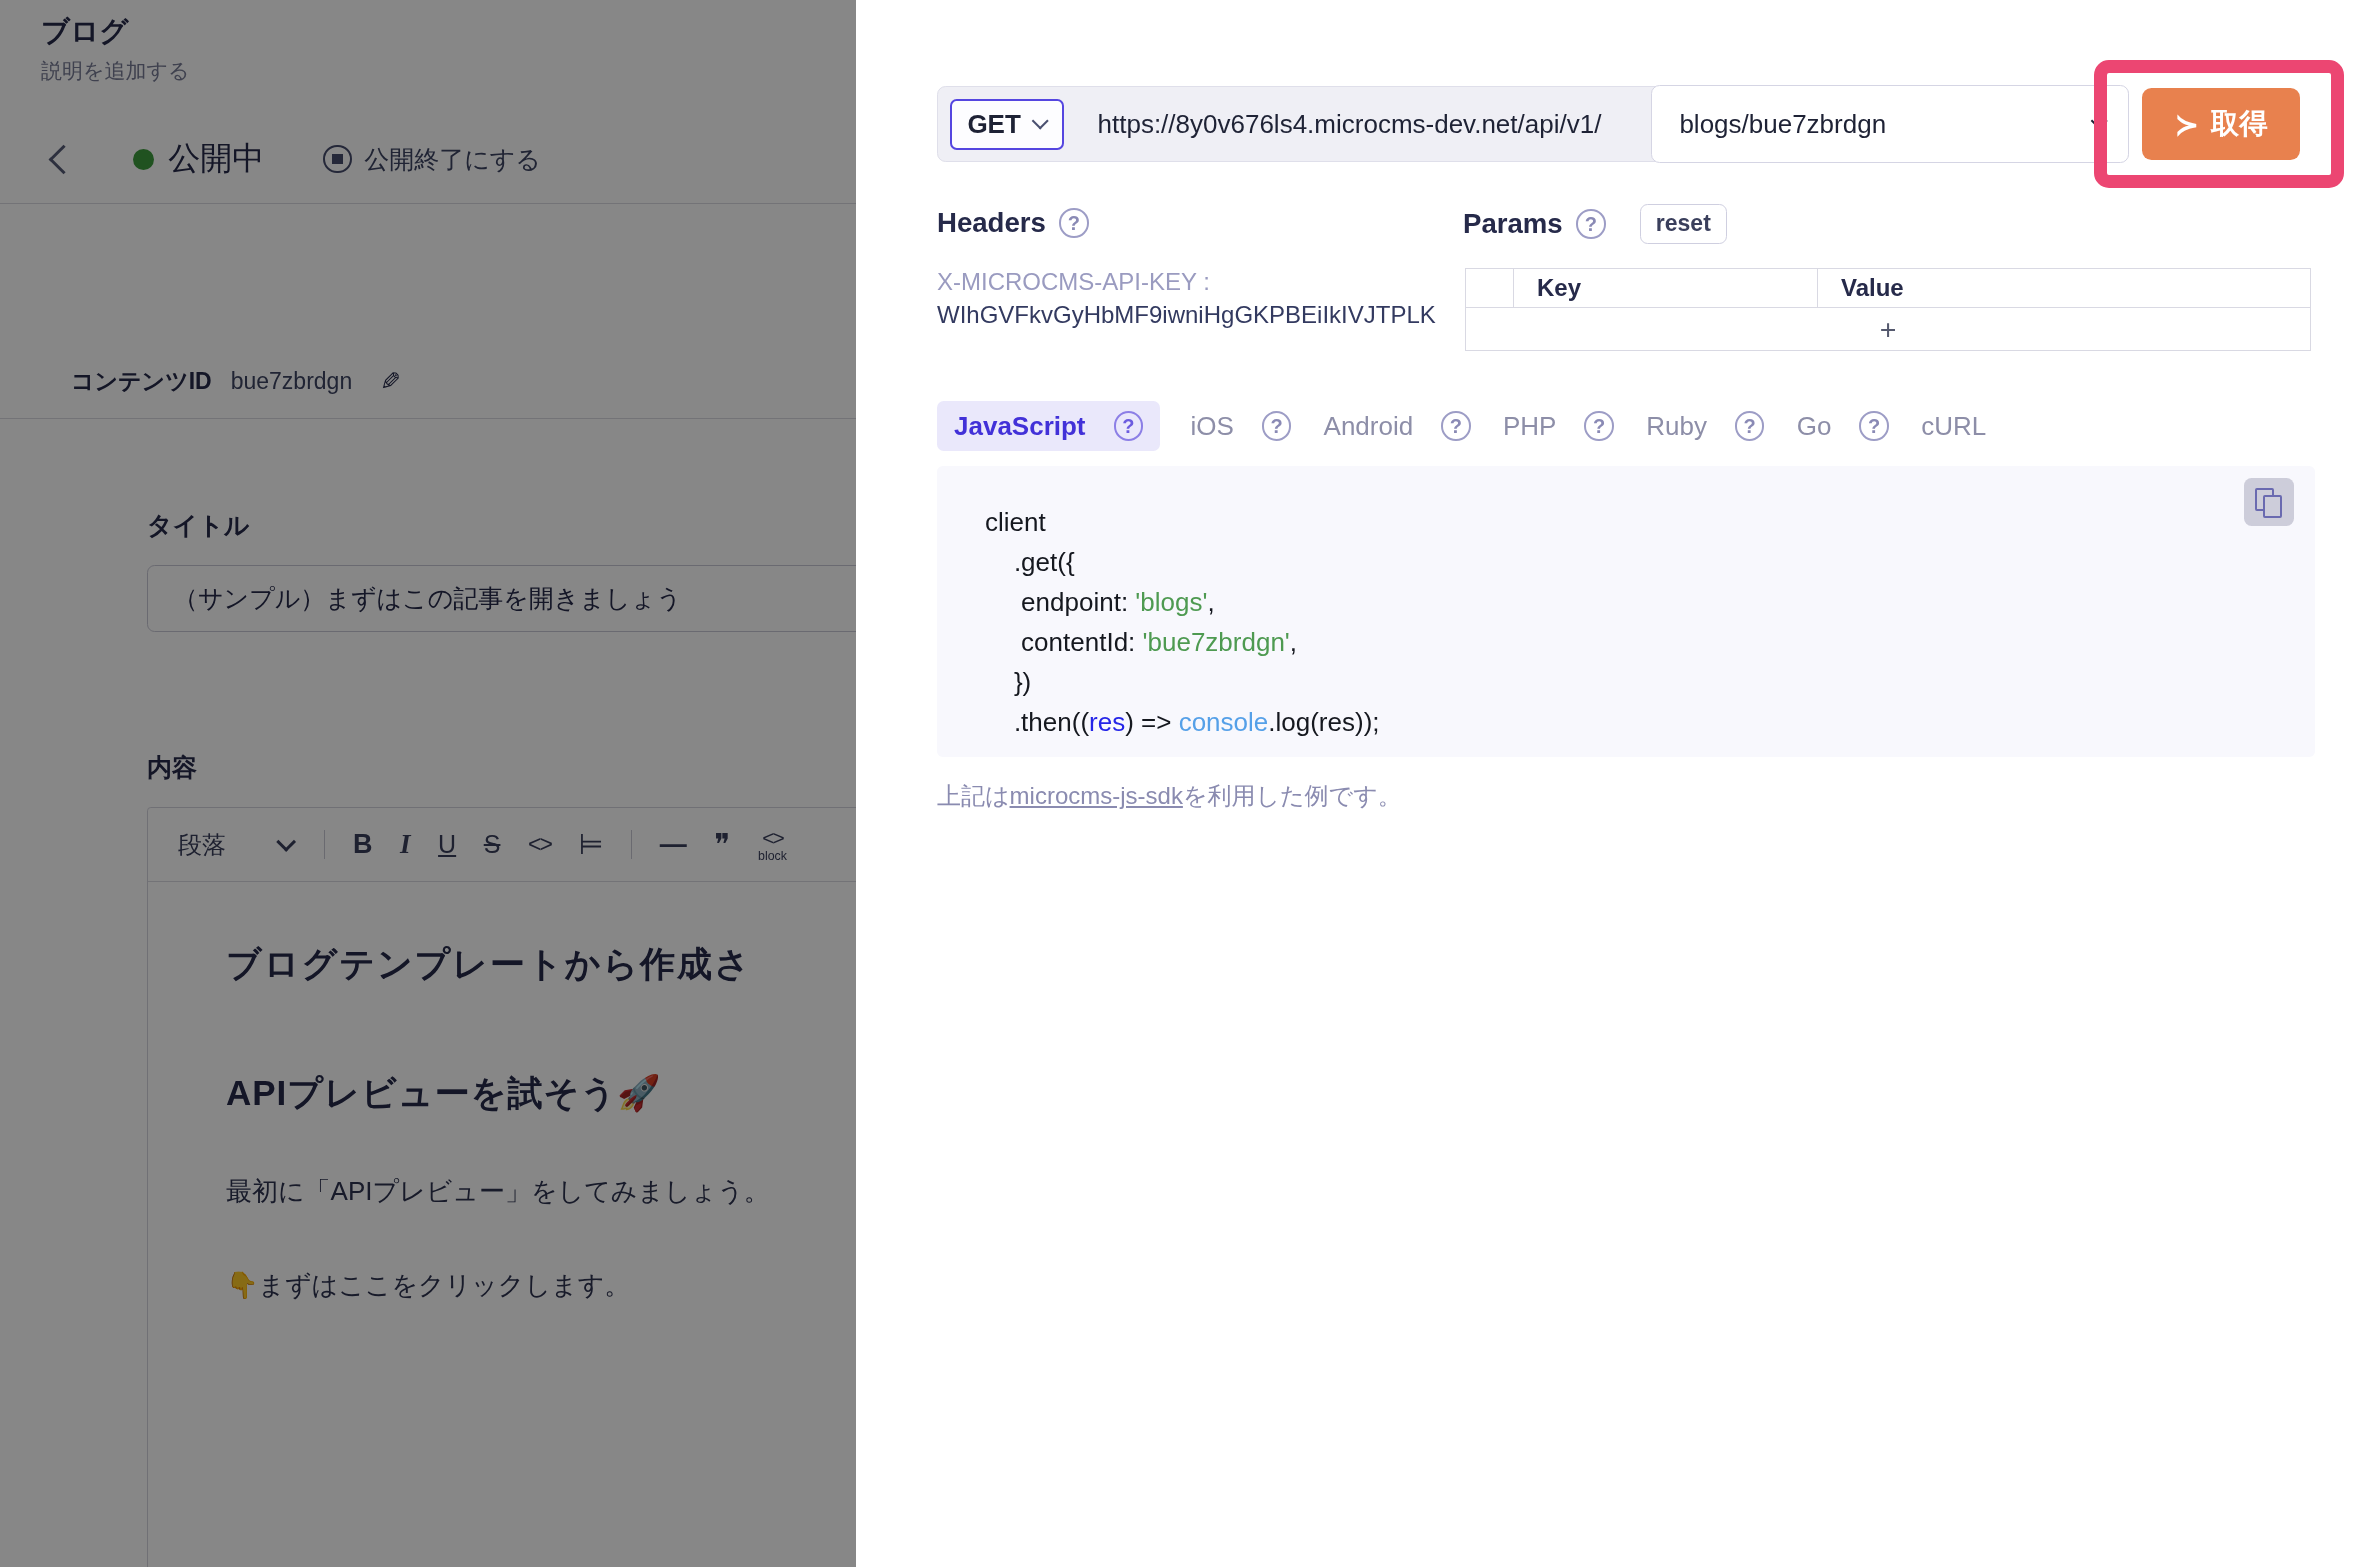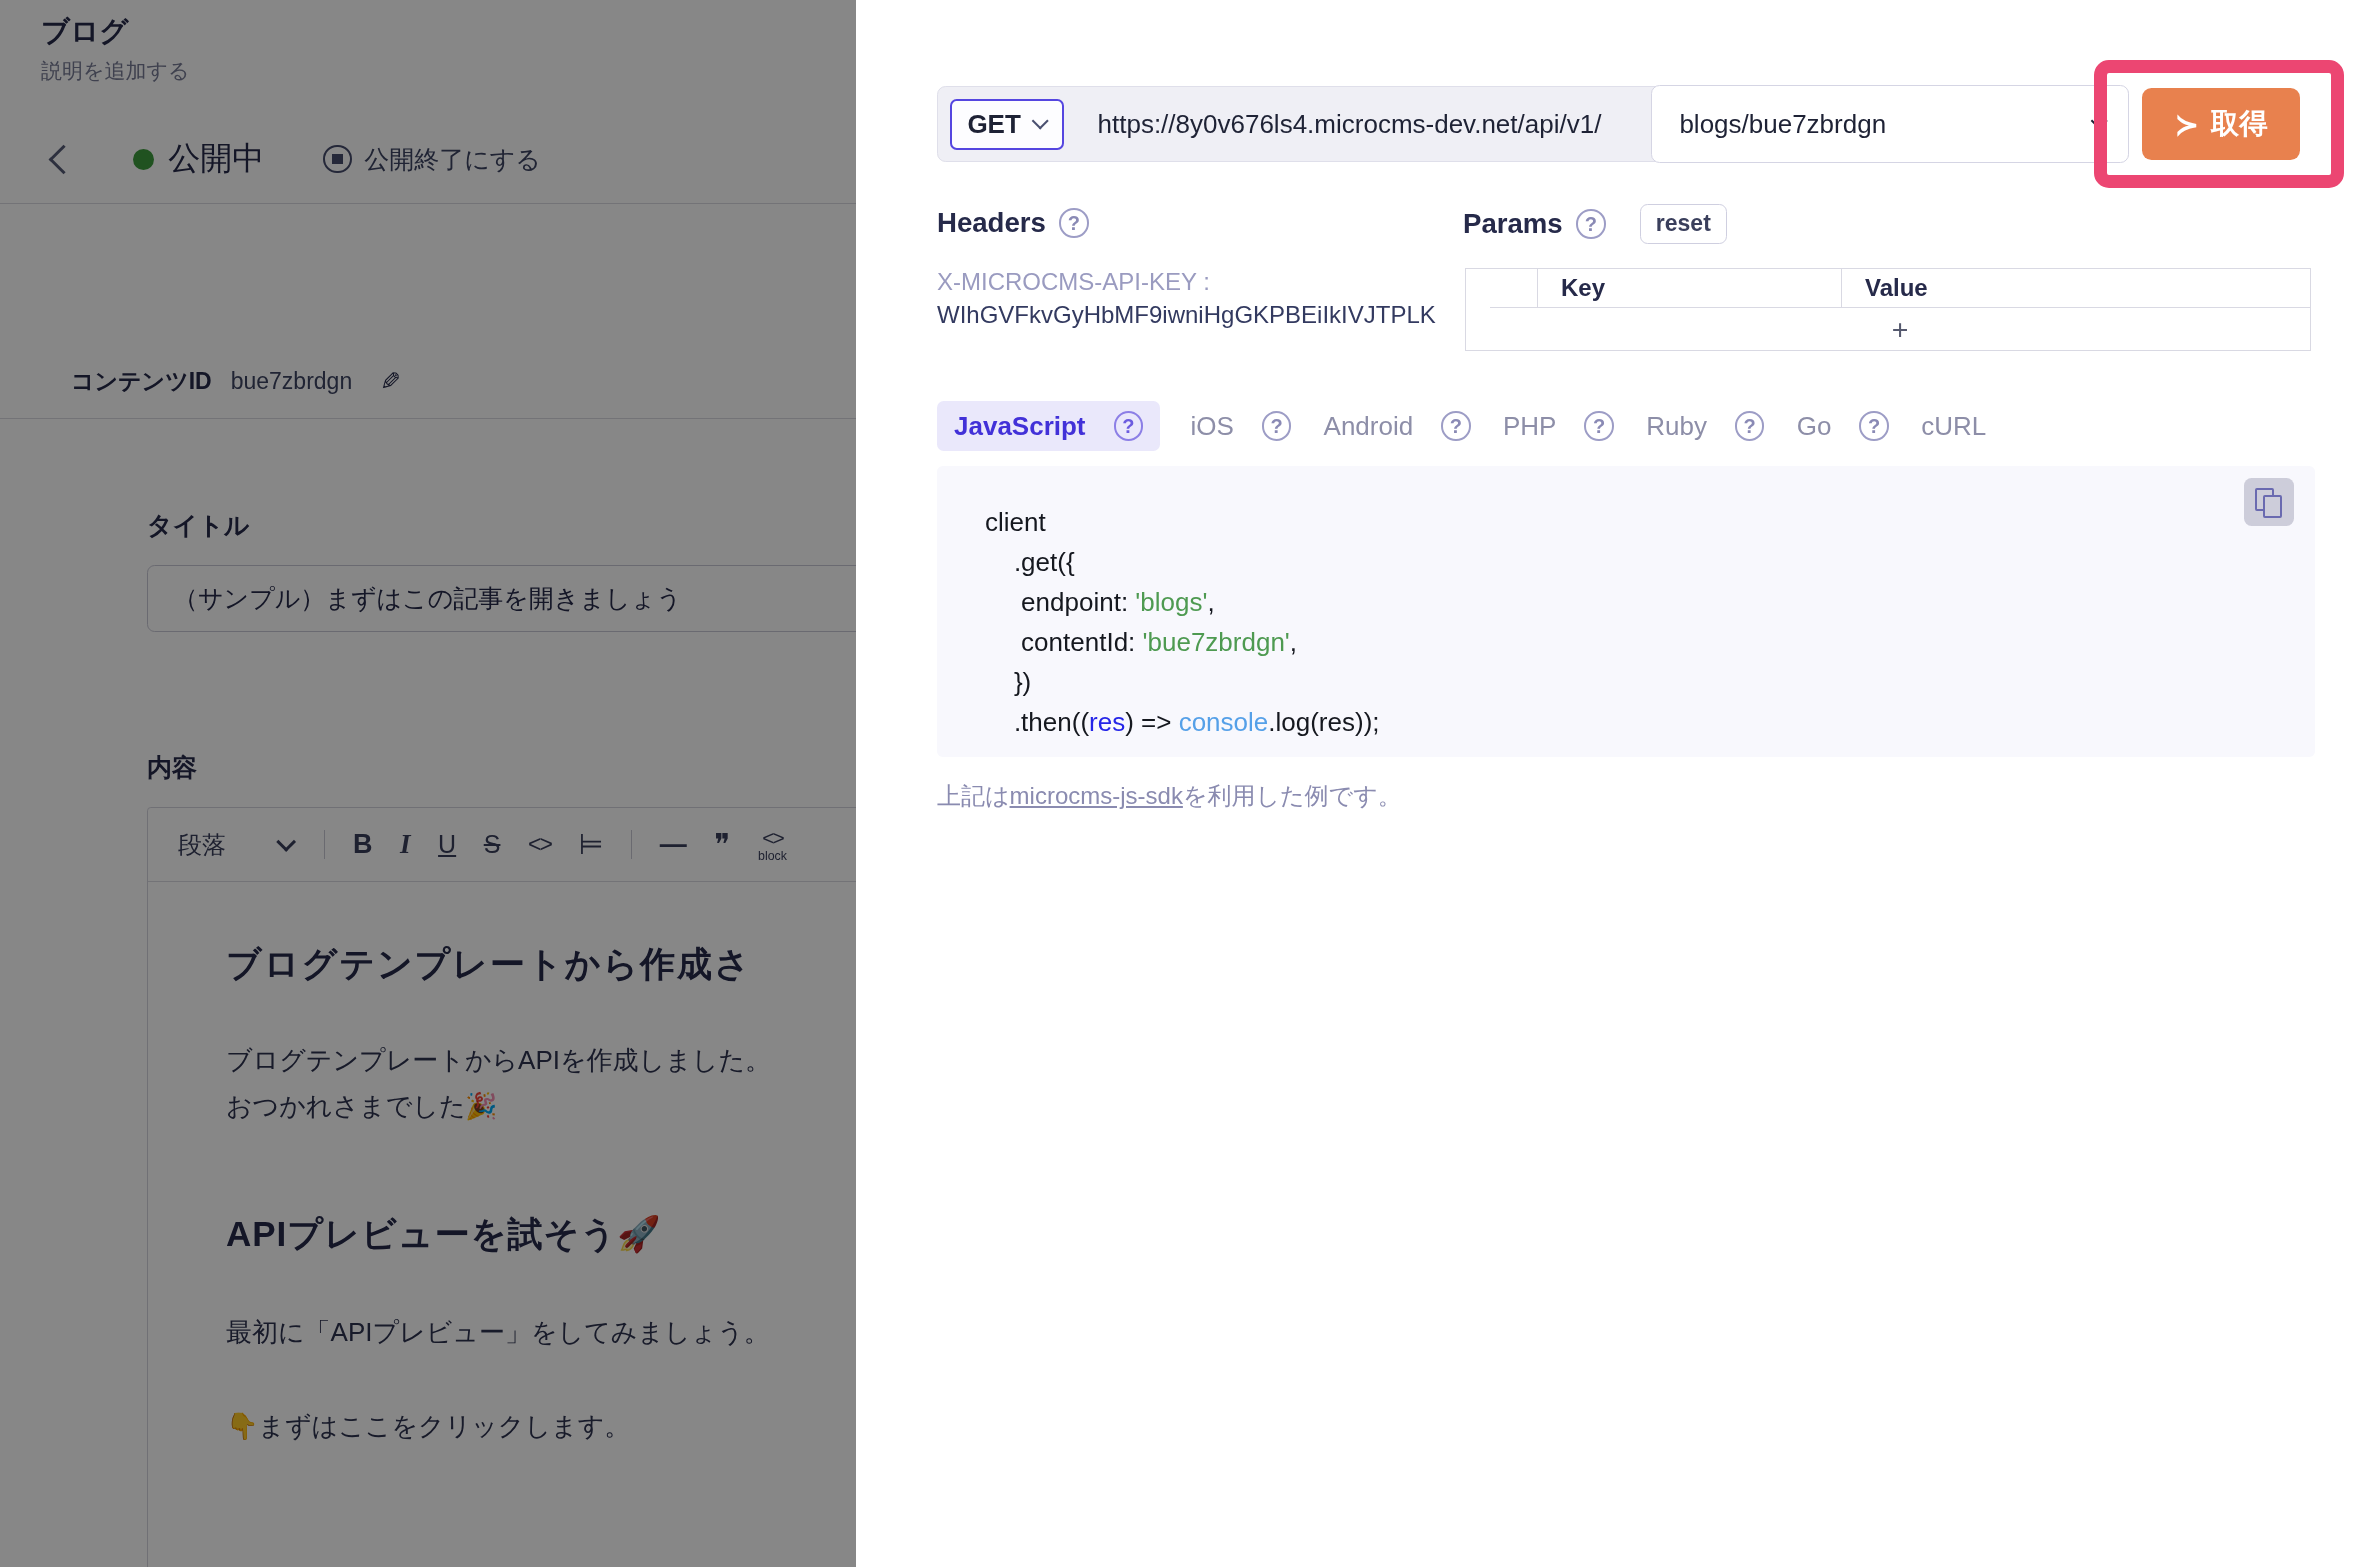--- a/index.html
+++ b/index.html
@@ -65,21 +65,21 @@
   .fetch-btn { position:absolute; left:1286px; top:69px; width:158px; height:72px; background:#E8814E; border:none; border-radius:9.5px; color:#fff; font-size:28.5px; font-weight:bold; display:flex; align-items:center; justify-content:center; gap:11.4px; font-family:inherit; cursor:pointer; }
   .send-icon { font-size:30px; font-weight:bold; }
   .sec-row { position:absolute; display:flex; align-items:center; gap:13.3px; }
   .sec-title { font-size:27.6px; font-weight:bold; color:#262A4A; }
   .help { display:inline-flex; width:29.5px; height:29.5px; border:2.4px solid #9D9DC6; border-radius:50%; color:#8A8AB5; font-size:20px; font-weight:bold; align-items:center; justify-content:center; flex:none; }
   .headers-row { left:81px; top:188px; }
   .api-key-label { position:absolute; left:81px; top:249px; font-size:24px; color:#9A9BC0; }
   .api-key-value { position:absolute; left:81px; top:282px; font-size:24px; color:#333A60; }
   .params-row { left:607px; top:185px; }
   .reset-btn { margin-left:21px; padding:4.8px 15px 6.7px; background:#fff; border:1.9px solid #CFCFE0; border-radius:7.6px; font-size:23px; font-weight:bold; color:#3A3F5C; font-family:inherit; cursor:pointer; }
-  .params-table { position:absolute; left:609px; top:249px; width:846px; border:1.4px solid #D9D9E3;padding-left:24px; }
+  .params-table { position:absolute; left:609px; top:249px; width:846px; border:1.4px solid #D9D9E3; }
   .pt-header { display:flex; height:39px; border-bottom:1.4px solid #D9D9E3; align-items:center; }
   .pt-c1 { width:48px; height:100%; border-right:1.4px solid #D9D9E3; }
   .pt-c2 { width:304px; height:100%; border-right:1.4px solid #D9D9E3; display:flex; align-items:center; padding-left:23px; font-size:24px; font-weight:bold; color:#262A4A; }
   .pt-c3 { flex:1; display:flex; align-items:center; padding-left:23px; font-size:24px; font-weight:bold; color:#262A4A; height:100%; }
   .pt-addrow { height:42px; display:flex; align-items:center; justify-content:center; font-size:28.5px; color:#55596E; cursor:pointer; }
   .tabs { position:absolute; left:81px; top:382px; display:flex; align-items:center; gap:28.5px; }
   .tab { display:flex; align-items:center; gap:28px; font-size:26px; color:#8D8EA8; padding:9.5px 1.9px; cursor:pointer; }
   .tab.active { background:#EAE8FB; border-radius:6.7px; padding:9.5px 17px; color:#4231D8; font-weight:bold; }
   .tab.active .help { border-color:#8C7FE6; color:#6C5CE0; }
   .code-block { position:absolute; left:81px; top:447px; width:1378px; height:291px; background:#F8F8FD; border-radius:5.7px; }
@@ -140,24 +140,20 @@
       <span class="tb-sep"></span>
       <span class="tb-hr">—</span>
       <span class="tb-quote">❞</span>
       <span class="tb-cb">
         <span class="sym">&lt;&gt;</span>
         <span class="lbl">block</span>
       </span>
     </div>
     <div class="doc">
       <div class="doc-h1">ブログテンプレートから作成さ</div>
-      <div class="doc-p1">
-        <span>ブログテンプレートからAPIを作成しました。</span><br>
-        <span>おつかれさまでした🎉</span>
-      </div>
       <div class="doc-h2">APIプレビューを試そう🚀</div>
       <div class="doc-p2">最初に「APIプレビュー」をしてみましょう。</div>
       <div class="doc-p4">👇まずはここをクリックします。</div>
     </div>
   </div>
 
   <div class="dim-overlay"></div>
 </div>
 
 <div class="api-panel">

